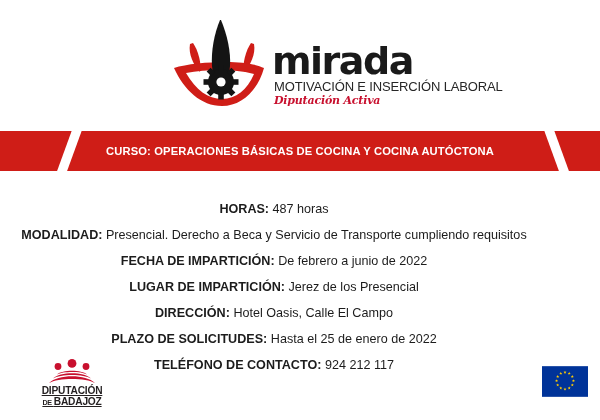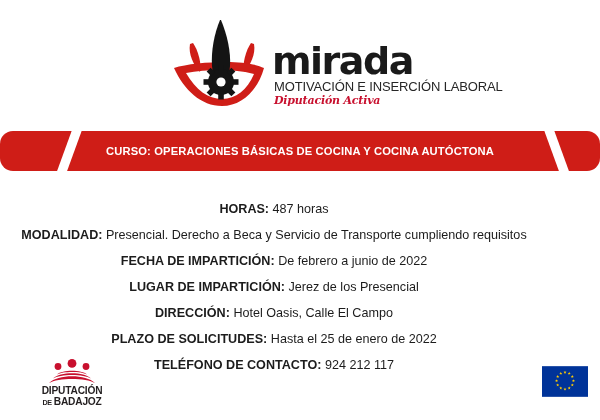--- a/index.html
+++ b/index.html
@@ -72,21 +72,20 @@
     white-space: nowrap;
   }
 
   
   .banner {
     position: relative;
     height: 40px;
     width: 600px;
     background: #cf1d17;
     overflow: hidden;
-    border-radius: 13px;
   }
   .banner-title {
     position: absolute;
     left: 0;
     top: 0;
     width: 600px;
     height: 40px;
     line-height: 40px;
     text-align: center;
     color: #ffffff;
@@ -155,20 +154,21 @@
     display: block;
   }
   .dip-text {
     font-family: "Liberation Sans", sans-serif;
     font-weight: bold;
     font-size: 10.2px;
     color: #231f20;
     line-height: 10.5px;
     letter-spacing: -0.2px;
     margin-top: 1px;
+    text-decoration: underline;
   }
   .dip-text .small {
     font-size: 7.2px;
   }
 
   .eu-logo {
     position: absolute;
     right: 12px;
     top: 10px;
     height: 42px;

